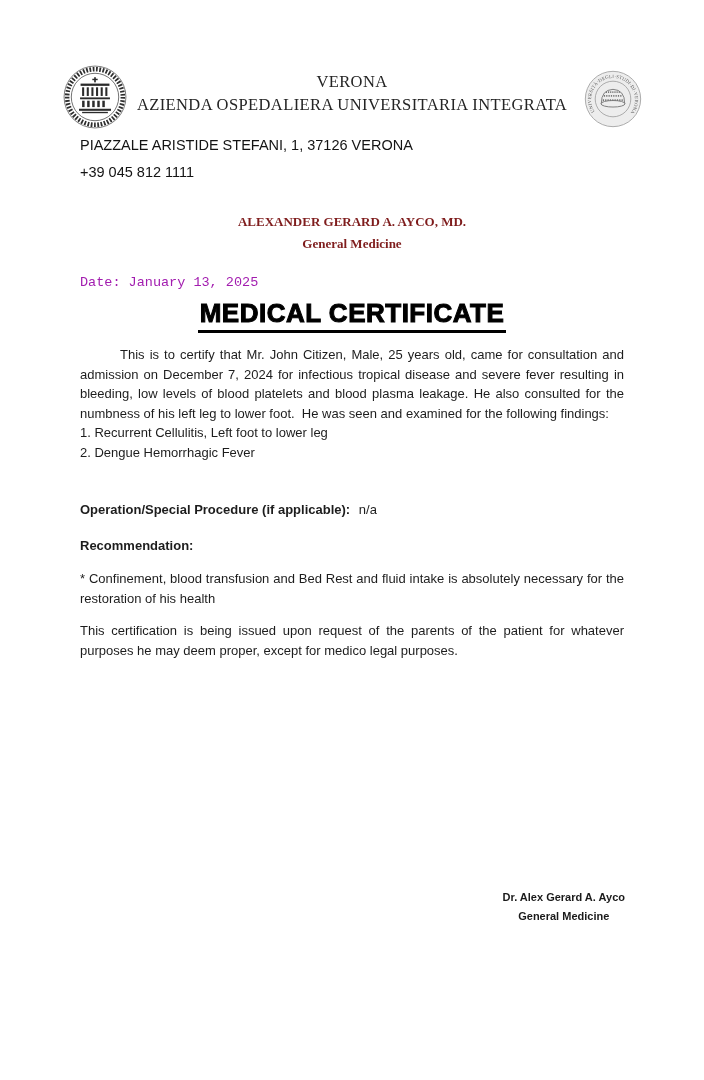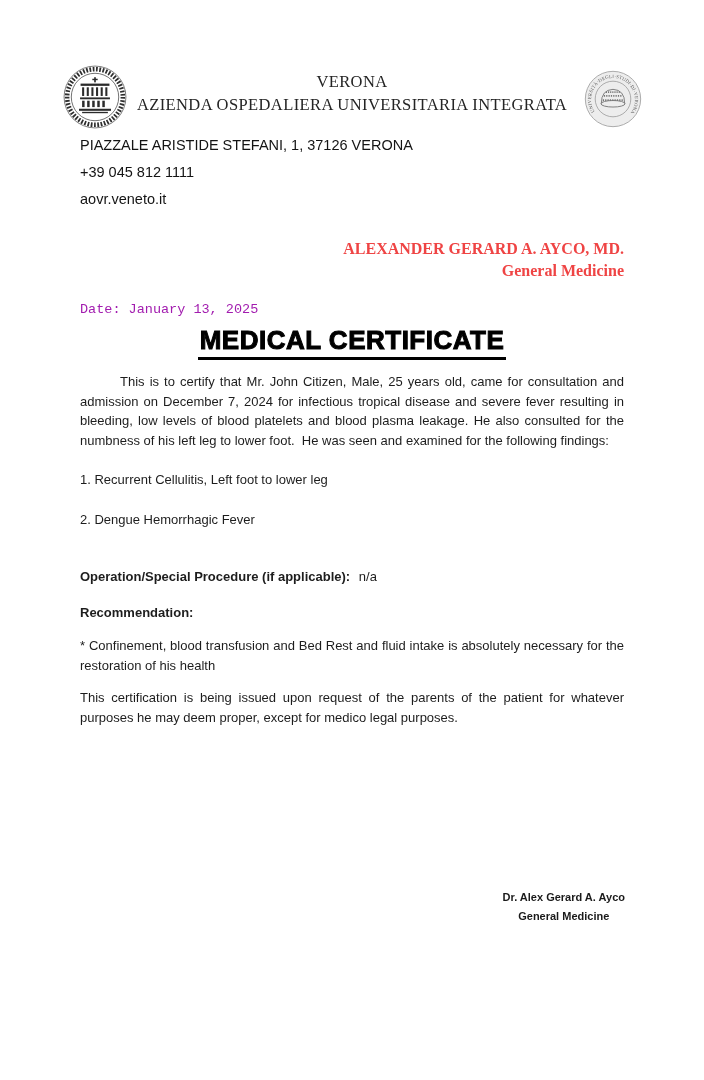--- a/index.html
+++ b/index.html
@@ -26,41 +26,41 @@
     text-align:center;
     font-family:"Liberation Serif",serif;
     font-size:16.5px;line-height:23px;
     letter-spacing:0.4px;color:#242424;
   }
   .contact{
     margin-top:16px;
     font-size:14.5px;line-height:27px;color:#141414;
   }
   .physician{
-    margin-top:25px;text-align:right;
+    margin-top:25px;text-align:center;
     font-family:"Liberation Serif",serif;
-    font-weight:bold;font-size:16px;line-height:22px;color:#ef4444;
+    font-weight:bold;font-size:13px;line-height:22px;color:#7f1d1d;
   }
   .date-line{
     margin-top:20px;
     font-family:"Liberation Mono",monospace;
     font-size:13.5px;color:#a21caf;
   }
   .title-wrap{margin-top:8px;text-align:center;}
   .doc-title{
     display:inline-block;
     font-size:26px;font-weight:bold;
     letter-spacing:0.5px;color:#000;
     -webkit-text-stroke:1px #000;
     border-bottom:3.5px solid #000;
     padding:0 2px 1px 2px;
   }
   p{margin:0;font-size:13px;line-height:19.5px;color:#1d1d1d;}
   .intro{margin-top:12px;text-align:justify;text-indent:40px;}
-  .finding{margin-top:20px;}
+  .finding{margin-top:0;}
   .field-line .lbl{font-weight:bold;}
   .field-line .val{margin-left:5px;}
   .op-line{margin-top:38px;}
   .rec-label{margin-top:16px;}
   .rec-text{margin-top:14px;text-align:justify;}
   .remarks-line{margin-top:42px;}
   .closing{margin-top:13px;text-align:justify;}
   .signature{
     position:absolute;right:79px;top:888px;
     text-align:center;font-weight:bold;
@@ -116,21 +116,20 @@
   </svg>
 
   <div class="org-name">
     <div>VERONA</div>
     <div>AZIENDA OSPEDALIERA UNIVERSITARIA INTEGRATA</div>
   </div>
 
   <div class="contact">
     <div>PIAZZALE ARISTIDE STEFANI, 1, 37126 VERONA</div>
     <div>+39 045 812 1111</div>
-    <div>aovr.veneto.it</div>
   </div>
 
   <div class="physician">
     <div>ALEXANDER GERARD A. AYCO, MD.</div>
     <div>General Medicine</div>
   </div>
 
   <div class="date-line">Date: January 13, 2025</div>
 
   <div class="title-wrap">

